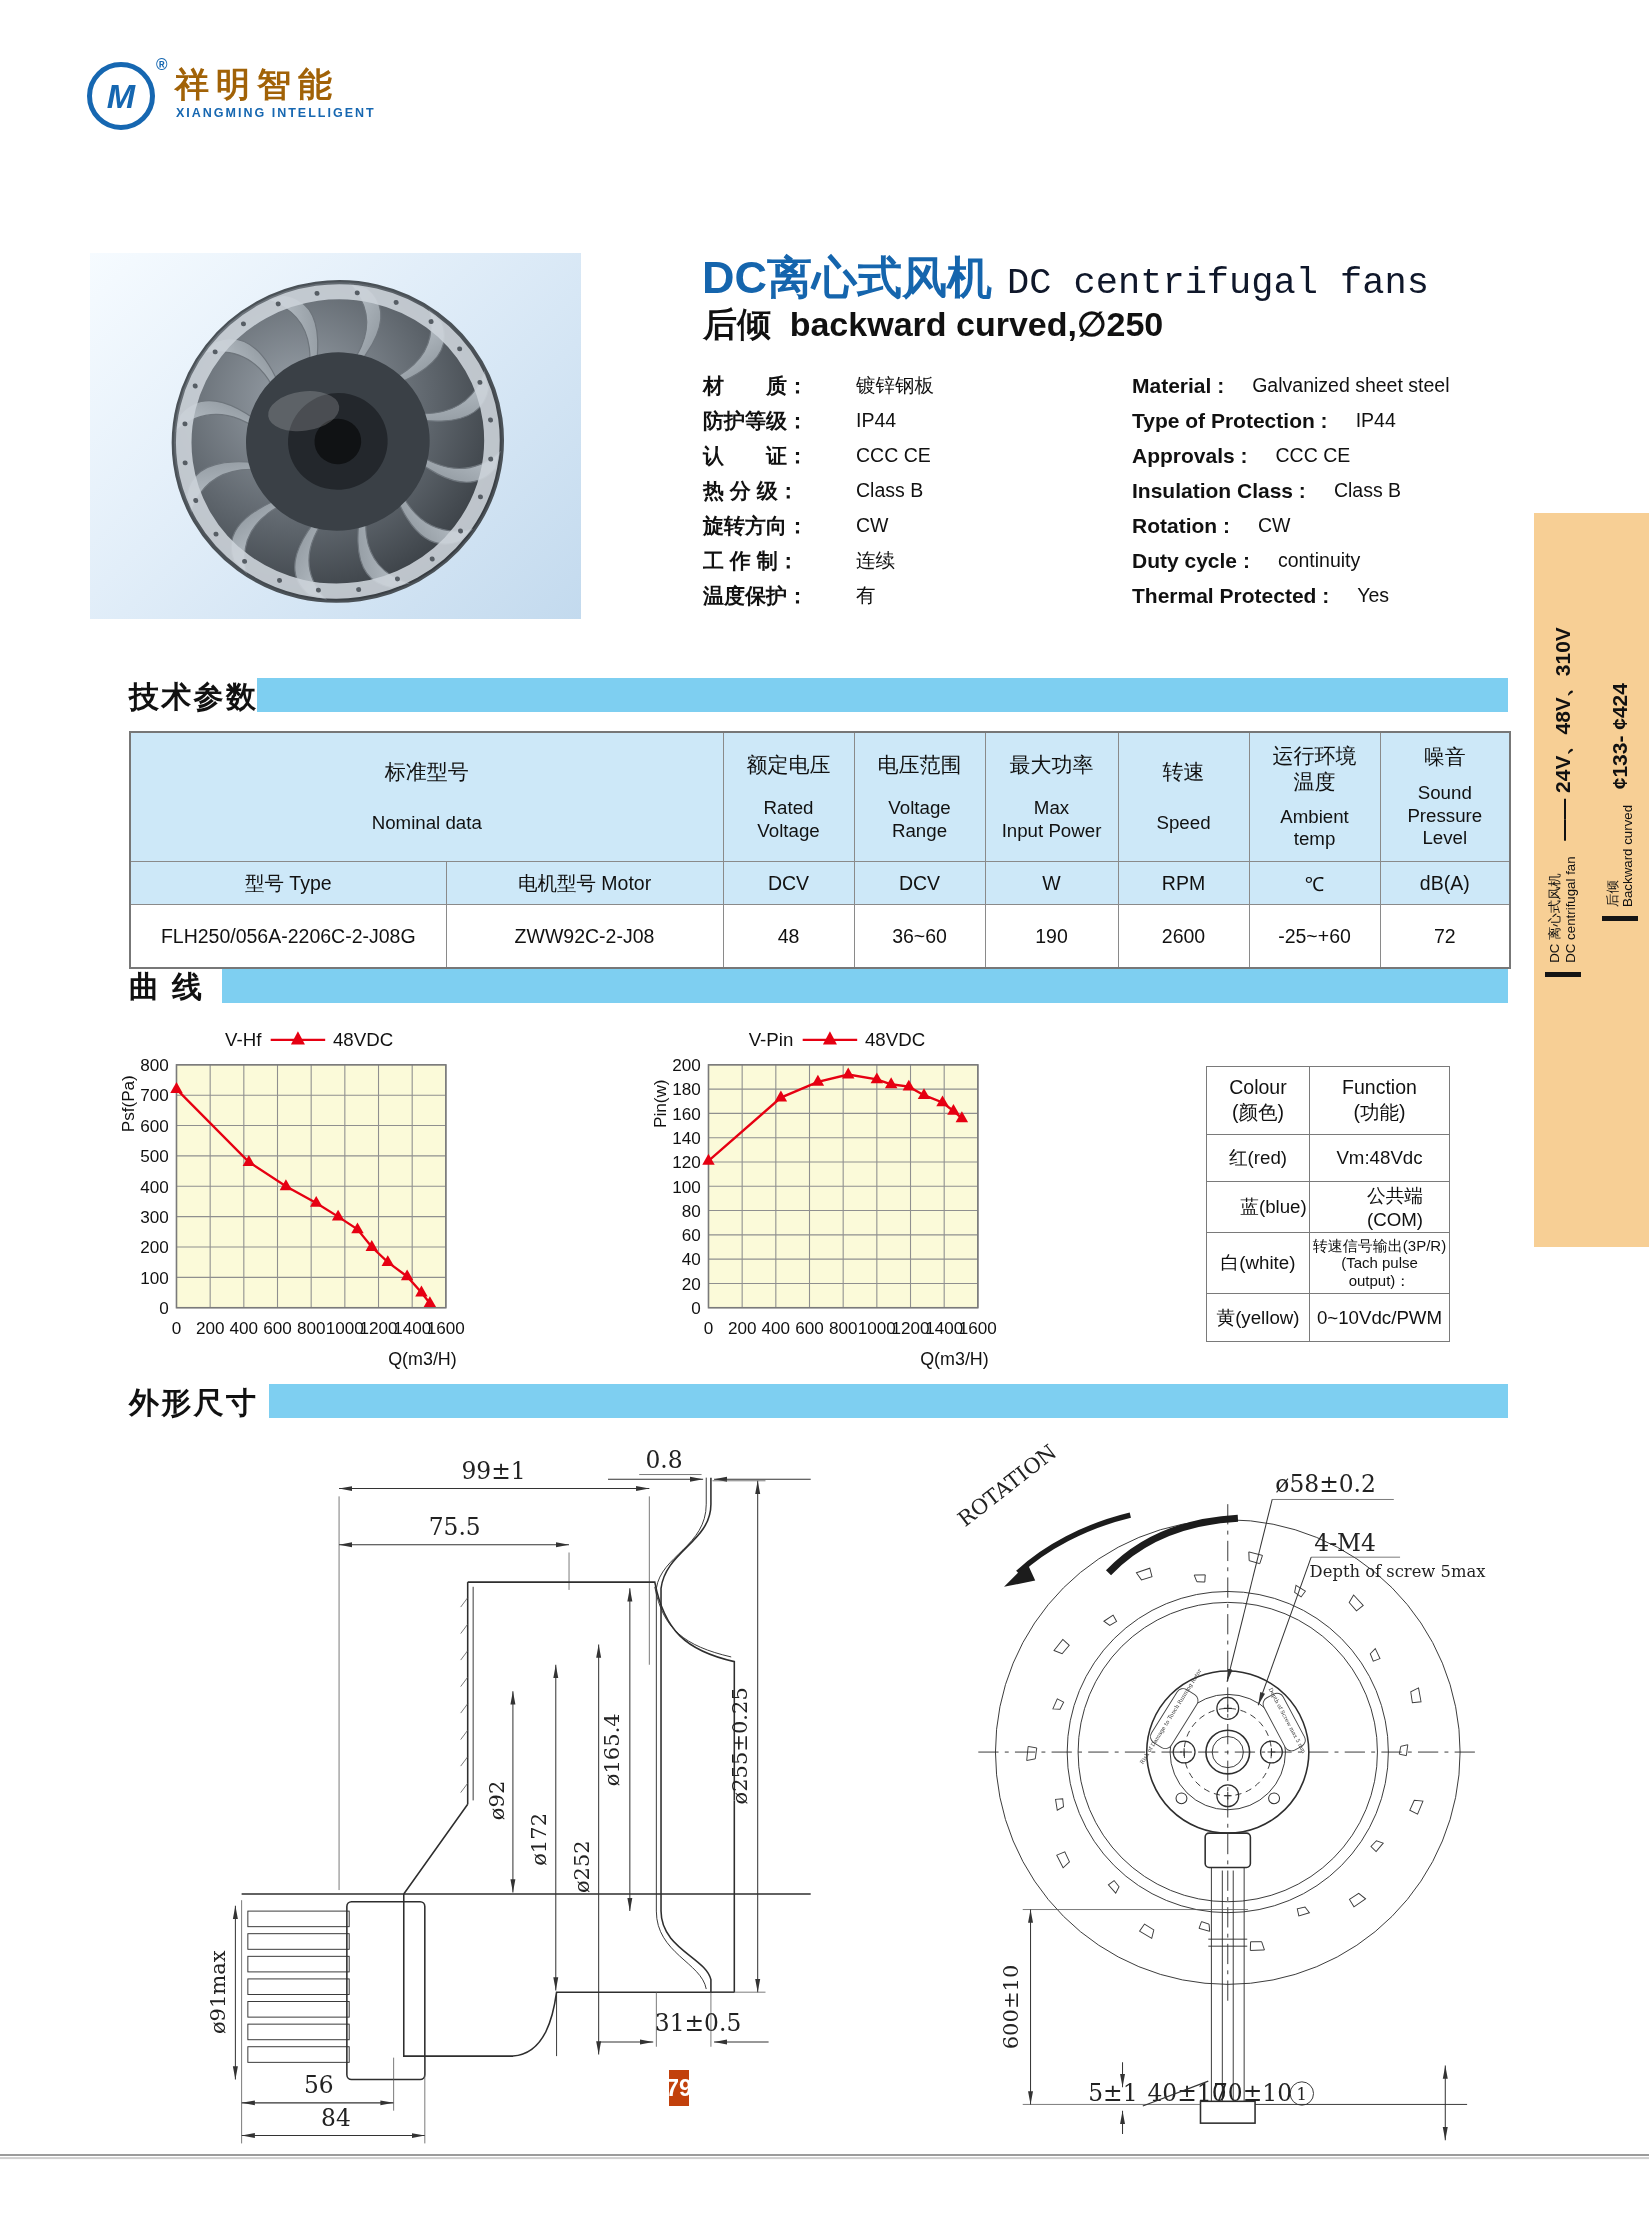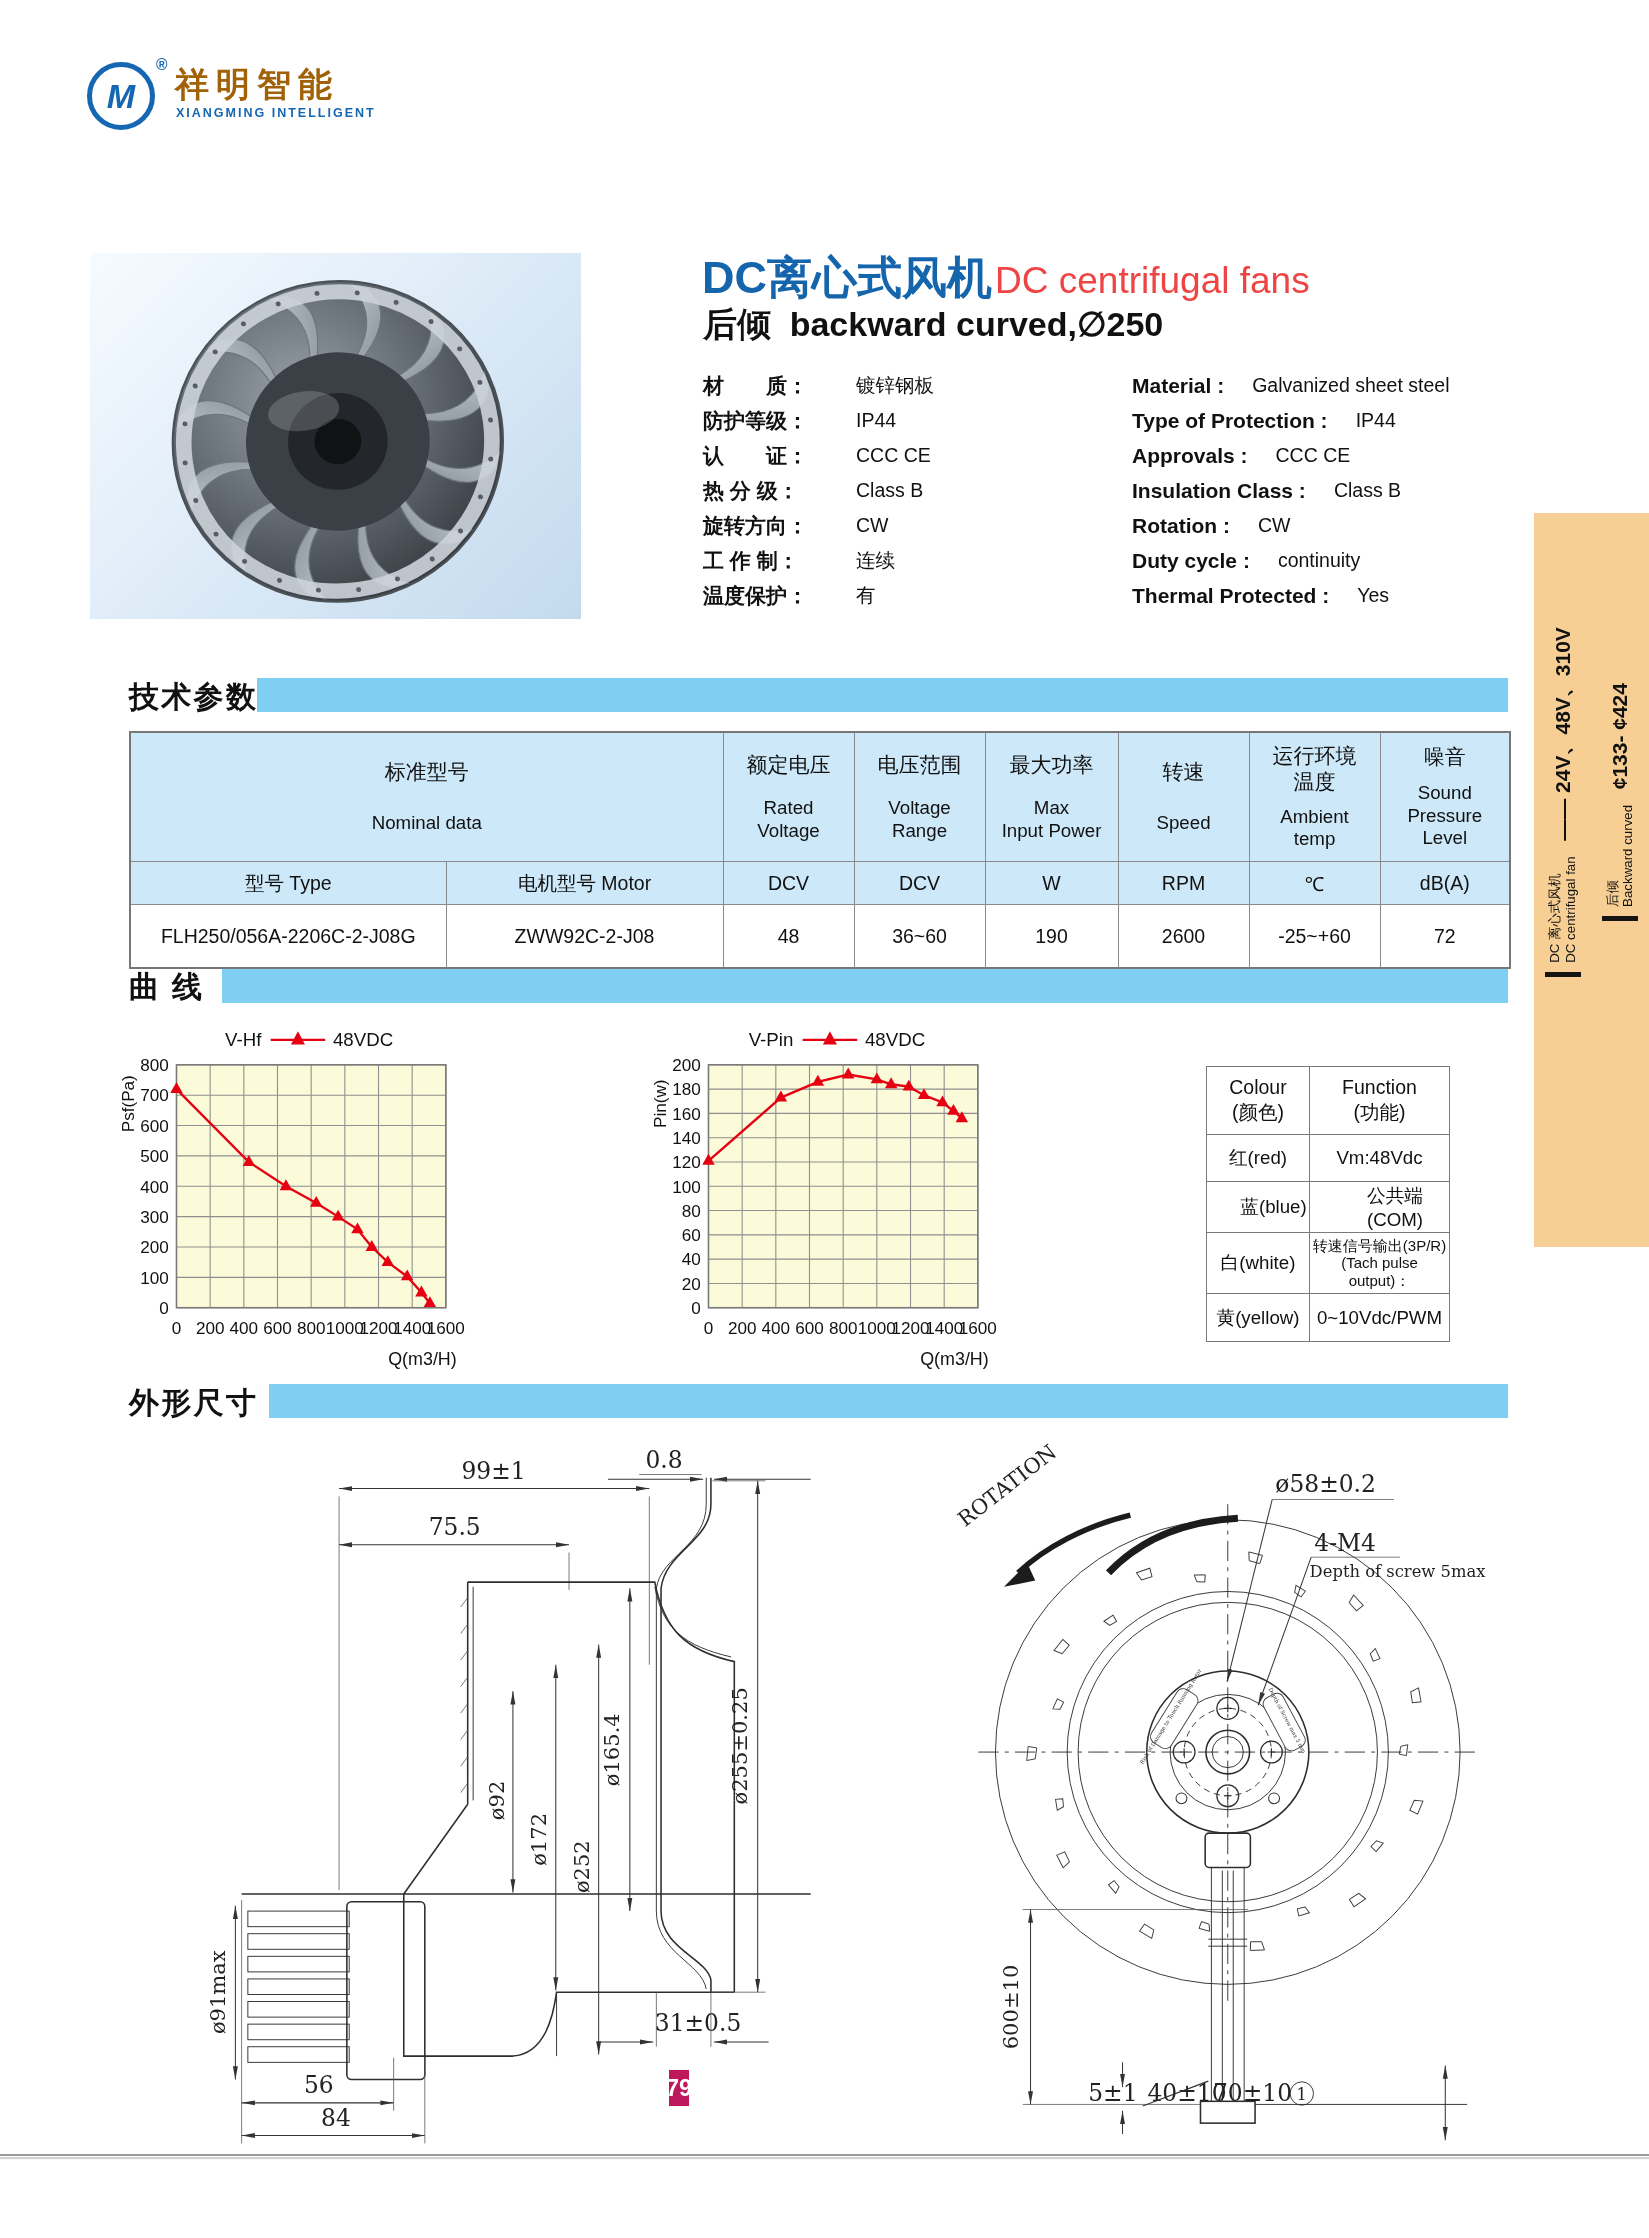--- a/index.html
+++ b/index.html
@@ -15,21 +15,21 @@
   .logo-cn{position:absolute;left:175px;top:62px;font-size:34px;font-weight:bold;color:#a16207;letter-spacing:7px;}
   .logo-en{position:absolute;left:176px;top:106px;font-size:12.5px;font-weight:bold;color:#1667b1;letter-spacing:2px;}
 
   
   .photo{position:absolute;left:90px;top:253px;width:491px;height:366px;
          background:linear-gradient(135deg,#f6fbff 0%,#e2eef9 40%,#c3daee 100%);}
 
   
   .t1{position:absolute;left:702px;top:248px;white-space:nowrap;}
   .t1cn{font-size:45px;font-weight:bold;color:#1565ad;}
-  .t1en{font-size:37px;color:#ef4444;margin-left:3px;}
+  .t1en{font-size:37px;color:#0f172a;margin-left:15px;font-family:Liberation Mono, monospace;}
   .t2{position:absolute;left:703px;top:302px;white-space:nowrap;font-weight:bold;}
   .t2cn{font-size:34px;}
   .t2en{font-size:34px;margin-left:18.7px;}
 
   
   .spec{position:absolute;left:703px;top:368px;width:842px;}
   .srow{display:flex;height:35px;align-items:center;font-size:21px;white-space:nowrap;}
   .srow .cl{width:153px;font-weight:bold;}
   .srow .cv{width:276px;font-size:19.5px;}
   .srow .el{font-weight:bold;}
@@ -66,21 +66,21 @@
   .sidebar{position:absolute;left:1534px;top:513px;width:115px;height:734px;background:#f7cf95;}
   .side-inner{position:absolute;left:0;top:0;width:734px;height:115px;
               transform:rotate(-90deg) translateX(-734px);transform-origin:0 0;
               display:flex;flex-direction:column;}
   .srow2{flex:1;display:flex;align-items:center;justify-content:center;padding-left:156px;box-sizing:border-box;}
   .sbar{width:4.7px;height:36px;background:#151515;margin-right:9.4px;flex:0 0 auto;}
   .ssm{font-size:13.3px;line-height:1.15;margin-right:15.6px;white-space:nowrap;}
   .sbig{font-size:21px;font-weight:bold;white-space:nowrap;}
 
   
-  .pagenum{position:absolute;left:669px;top:2070px;width:20px;height:36px;background:#be185d;color:#fff;
+  .pagenum{position:absolute;left:669px;top:2070px;width:20px;height:36px;background:#c2410c;color:#fff;
            display:flex;align-items:center;justify-content:center;font-size:23.4px;font-weight:bold;}
   .footer-line{position:absolute;left:0;top:2154px;width:1649px;height:0;
                border-top:2.3px solid #9b9b9b;box-shadow:0 3.1px 0 #cfcfcf;}
 
   
   .ol{fill:none;stroke:#2e2e2e;stroke-width:2;}
   .th{fill:none;stroke:#2e2e2e;stroke-width:1.2;}
   .dim{fill:none;stroke:#333;stroke-width:1.3;marker-start:url(#arr);marker-end:url(#arr);}
   .ext{fill:none;stroke:#555;stroke-width:1;}
   .cl2{stroke-dasharray:26 8 5 8;}

